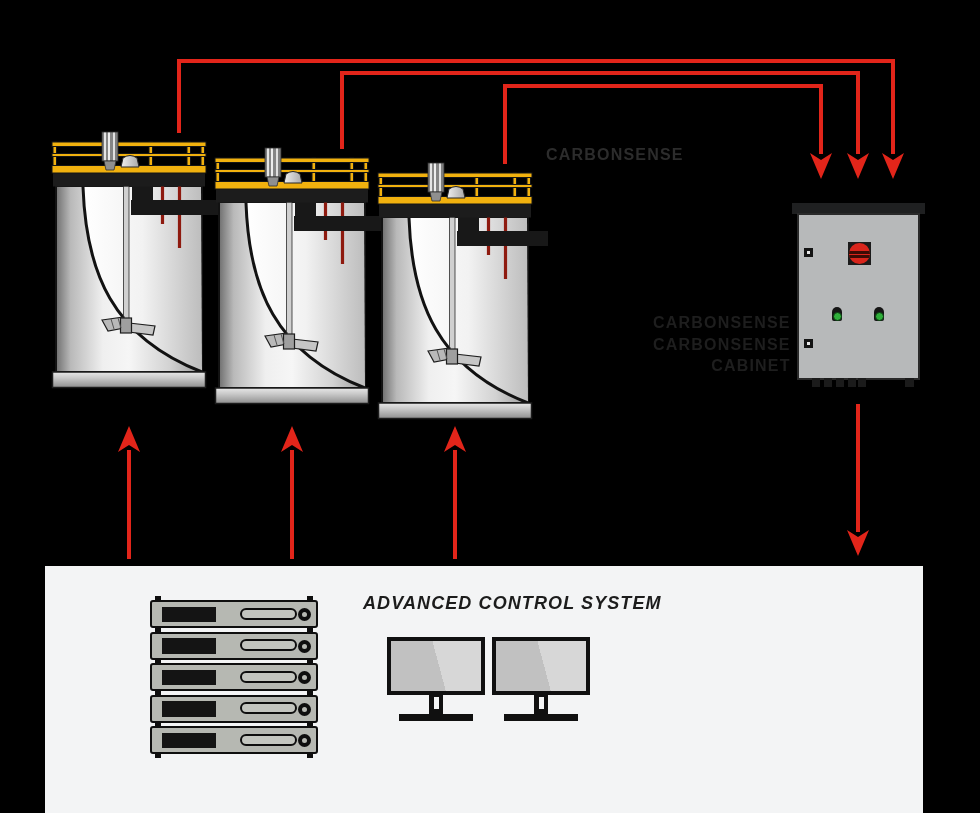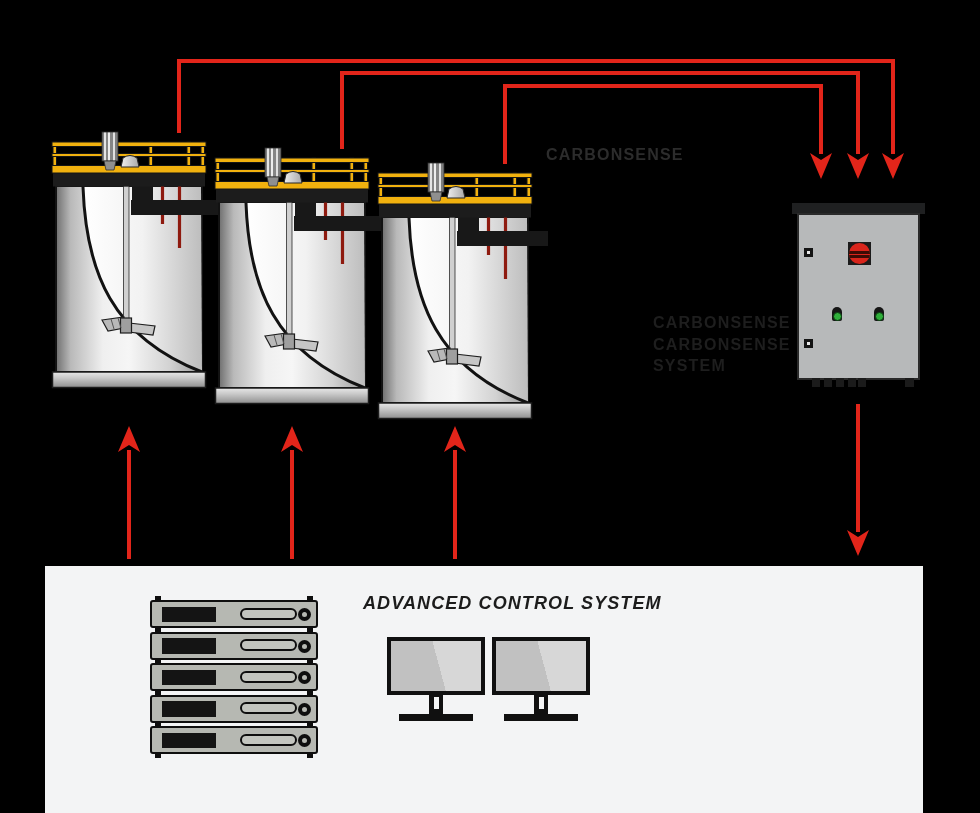--- a/index.html
+++ b/index.html
@@ -6,21 +6,21 @@
     --accent-red:#e2251a;
     --probe-red:#8e1a0f;
     --yellow:#f1b10e;
     --green:#2fae3a;
     --switch-red:#d8251c;
     --panel:#f3f4f5;
   }
   html,body{margin:0;padding:0;background:#000;}
   *{box-sizing:border-box;}
   .stage{position:relative;width:980px;height:813px;background:#000;overflow:hidden;
-         font-family:"Liberation Sans", sans-serif;}
+         font-family:"Liberation Sans", sans-serif;text-align:right;}
   .abs{position:absolute;}
   svg{display:block;}
   .layer{position:absolute;left:0;top:0;}
 
   
   .lbl-cs{left:546px;top:146px;font-size:16px;font-weight:600;letter-spacing:1.2px;
           color:#2c2c2c;white-space:nowrap;}
   .lbl-cab{left:653px;top:312px;font-size:16px;font-weight:600;letter-spacing:1.2px;
            color:#1e1e1e;line-height:21.5px;white-space:nowrap;}
 
@@ -182,21 +182,21 @@
       <use href="#tank" x="52" y="132" width="172" height="256"></use>
       <use href="#tank" x="215" y="148" width="172" height="256"></use>
       <use href="#tank" x="378" y="163" width="172" height="256"></use>
     </g>
   </svg>
 
   <div class="abs lbl-cs">CARBONSENSE</div>
   <div class="abs lbl-cab">
     <div>CARBONSENSE</div>
     <div>CARBONSENSE</div>
-    <div>SYSTEM</div>
+    <div>CABINET</div>
   </div>
 
   <div class="abs cabinet">
     <div class="cab-top"></div>
     <div class="cab-body">
       <div class="cab-switch">
         <div class="knob">
           <div class="knob-bar kb1"></div>
           <div class="knob-bar kb2"></div>
         </div>

